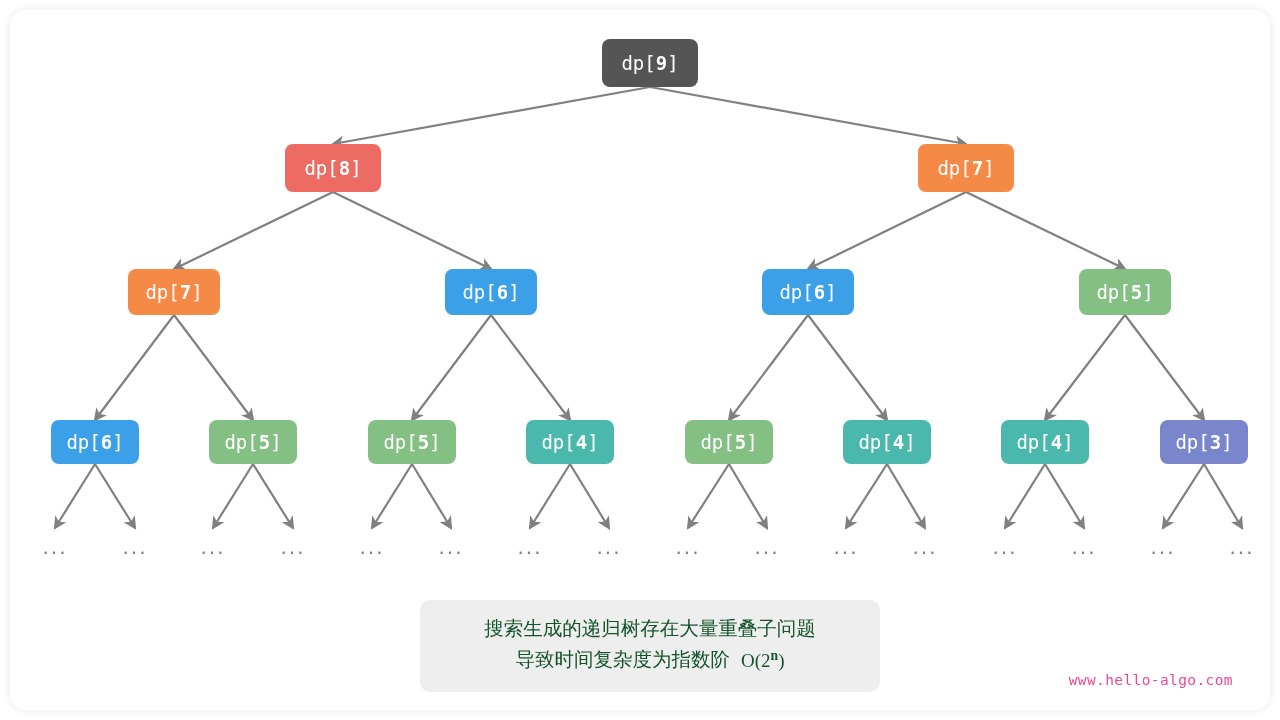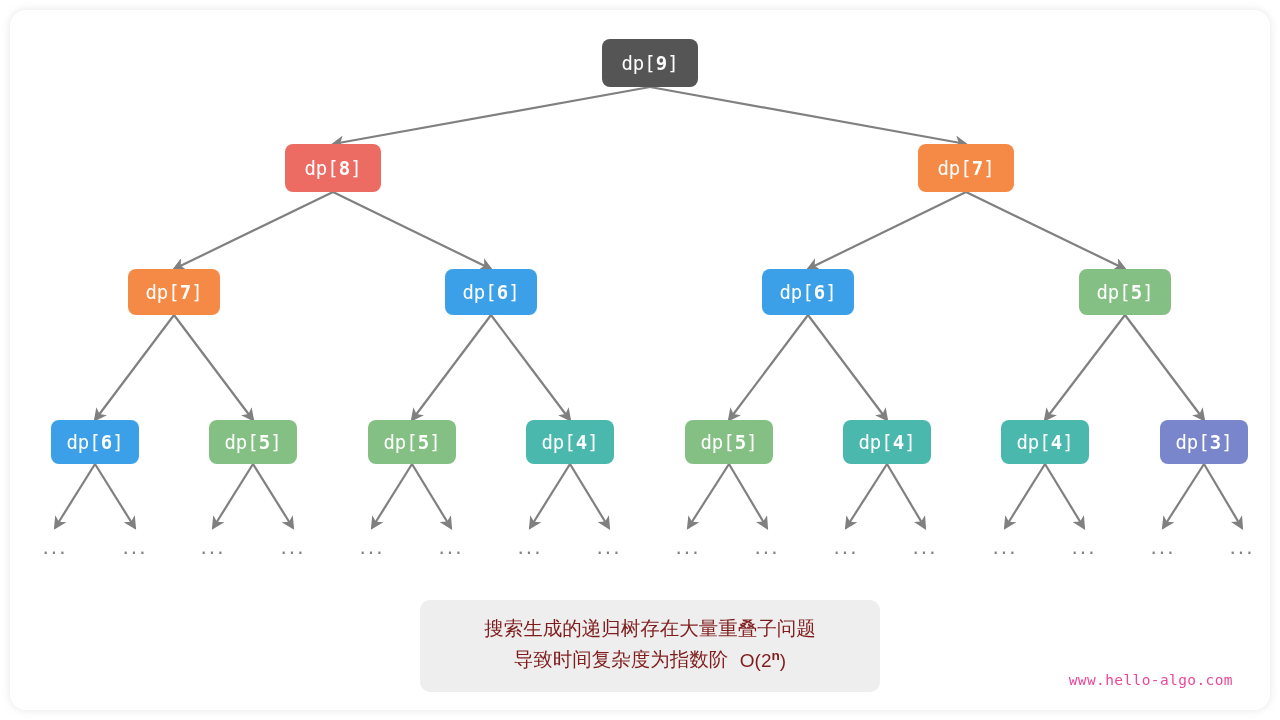--- a/index.html
+++ b/index.html
@@ -66,27 +66,27 @@
   #caption {
     position: absolute;
     left: 410px;
     top: 590px;
     width: 460px;
     box-sizing: border-box;
     background: #eeeeee;
     border-radius: 10px;
     padding: 14px 10px 16px 10px;
     text-align: center;
-    color: #7f1d1d;
+    color: #14532d;
     font-size: 19.5px;
     line-height: 1.55;
   }
   #caption .line { display: block; }
   #caption .bigO {
-    font-family: Liberation Sans, sans-serif;
+    font-family: Liberation Serif, serif;
     font-size: 19px;
   }
   #caption .bigO sup { font-weight: bold; font-size: 0.72em; }
   #watermark {
     position: absolute;
     right: 37px;
     bottom: 22px;
     color: #ec4899;
     font-family: "DejaVu Sans Mono", monospace;
     font-size: 14.5px;

